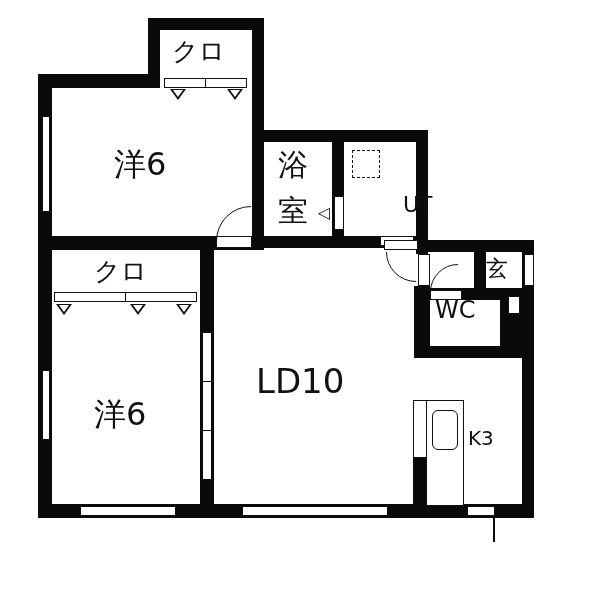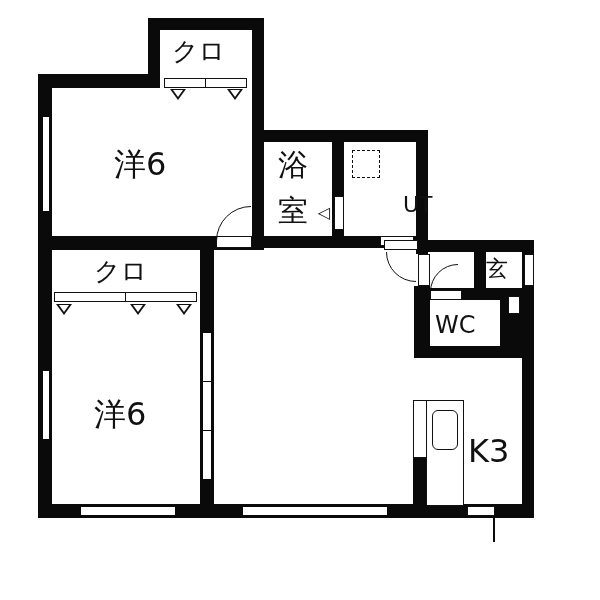--- a/index.html
+++ b/index.html
@@ -89,15 +89,16 @@
   <div class="w" style="left:493px;top:516px;width:2px;height:26px;"></div>
 
   <div class="lbl" style="left:172px;top:38px;font-size:26px;">クロ</div>
   <div class="lbl" style="left:114px;top:148px;font-size:32px;">洋6</div>
   <div class="lbl" style="left:94px;top:258px;font-size:26px;">クロ</div>
   <div class="lbl" style="left:94px;top:398px;font-size:32px;">洋6</div>
   <div class="lbl" style="left:278px;top:150px;font-size:30px;">浴</div>
   <div class="lbl" style="left:278px;top:196px;font-size:30px;">室</div>
   <div class="lbl" style="left:358px;top:194px;font-size:22px;margin-left:45px;">UT</div>
   <div class="lbl" style="left:486px;top:258px;font-size:22px;">玄</div>
-  <div class="lbl" style="left:435px;top:313px;font-size:24px;">WC</div>
-  <div class="lbl" style="left:468px;top:428px;font-size:32px;margin-top:7px;">K3</div>
+  <div class="lbl" style="left:435px;top:298px;font-size:24px;">WC</div>
+  <div class="lbl" style="left:256px;top:364px;font-size:34px;">LD10</div>
+  <div class="lbl" style="left:468px;top:428px;font-size:20px;">K3</div>
 </div>
 
 </body></html>

